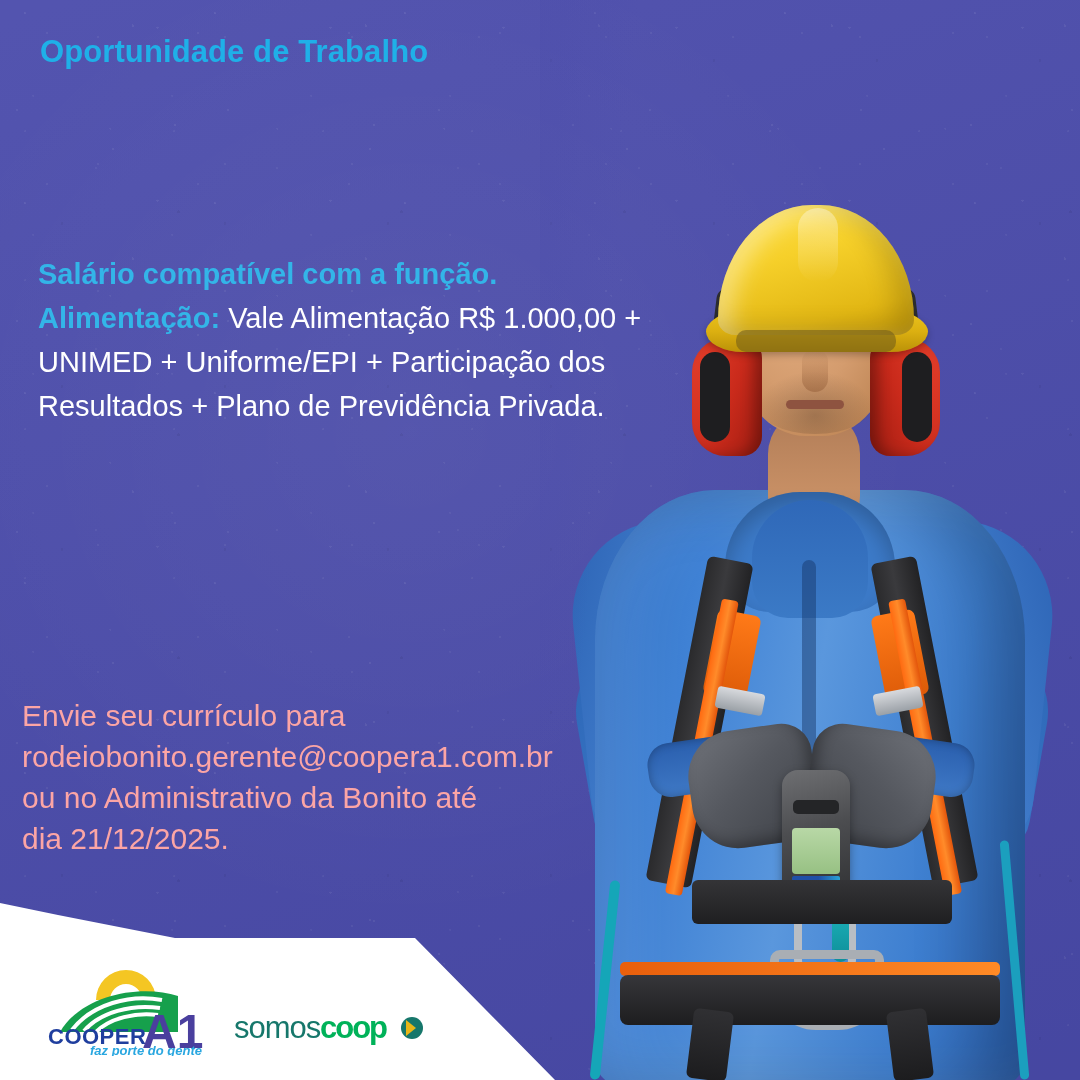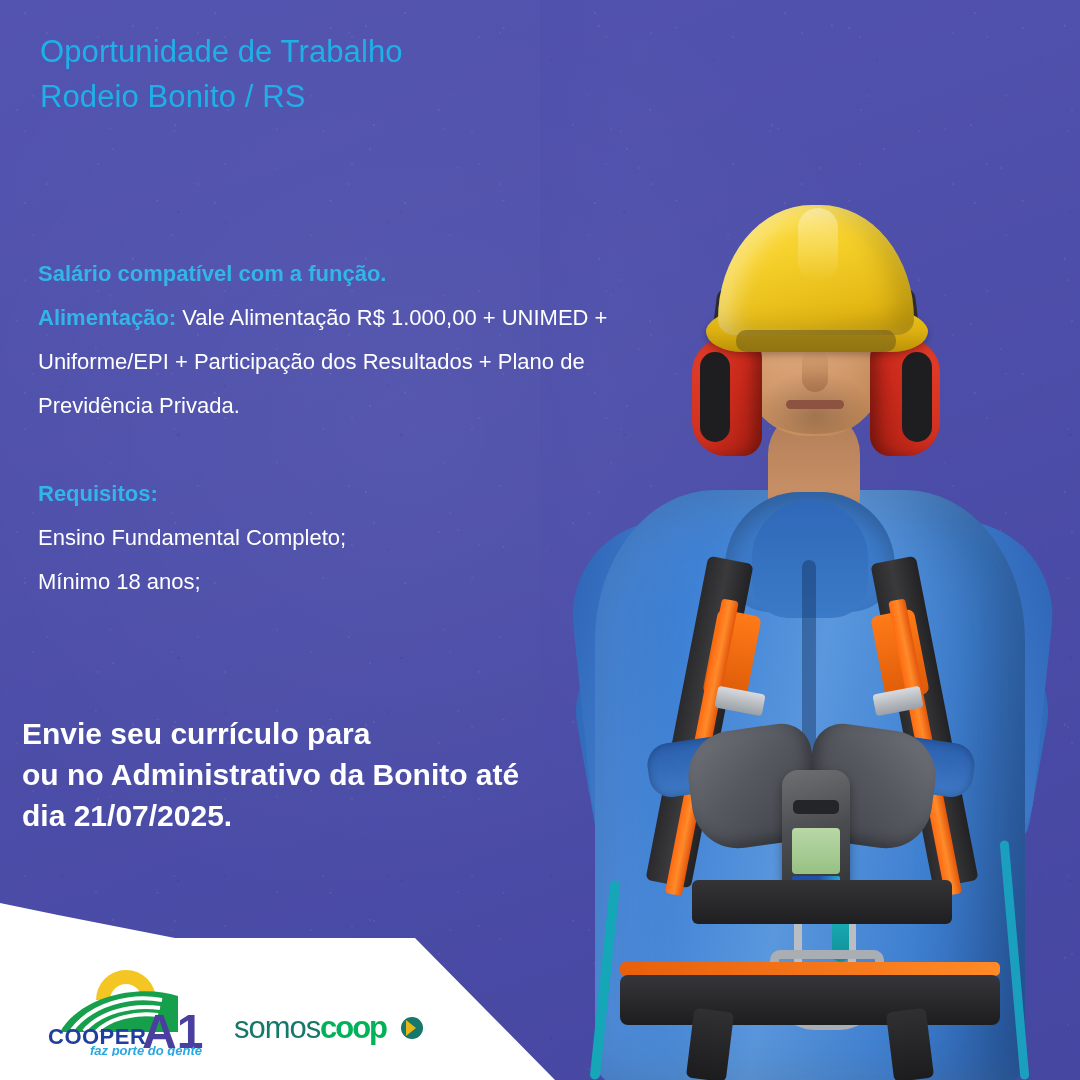--- a/index.html
+++ b/index.html
@@ -59,60 +59,59 @@
   
   .kicker {
     position: absolute;
     left: 40px;
     color: #1fb0e8;
     font-size: 31px;
     line-height: 40px;
     letter-spacing: .1px;
     white-space: nowrap;
   }
-  #kicker1 { top: 32px; }
+  #kicker1 { top: 32px; font-weight: bold; }
   #kicker2 { top: 77px; }
 
   #job-title {
     position: absolute;
     left: 41px;
     top: 116px;
     color: #17a9e0;
     font-size: 74px;
     line-height: 84px;
     letter-spacing: -.5px;
     white-space: nowrap;
   }
 
   .body-block {
     position: absolute;
     left: 38px;
     width: 660px;
     color: #ffffff;
-    font-size: 22px;
+    font-size: 29px;
     line-height: 44px;
   }
   #salary-block { top: 252px; }
   #req-block    { top: 472px; }
 
   .lbl-cyan {
     color: #33b5e8;
     font-weight: bold;
   }
   .line { display: block; }
 
   #contact-block {
     position: absolute;
     left: 22px;
-    top: 713px;
+    top: 695px;
     width: 620px;
-    color: #ffffff;
+    color: #fca5a5;
     font-size: 30px;
     line-height: 41px;
-    font-weight: bold;
   }
 
   
   #worker-photo {
     position: absolute;
     left: 540px;
     top: 0;
     width: 540px;
     height: 1080px;
     overflow: hidden;
@@ -461,37 +460,32 @@
     <div class="wp strap-h"></div>
     <div class="wp belt-o"></div>
     <div class="wp belt"></div>
     <div class="wp leg-strap-l"></div>
     <div class="wp leg-strap-r"></div>
 
     <div class="wp photo-shade"></div>
   </div>
 
   <div class="kicker" id="kicker1">Oportunidade de Trabalho</div>
-  <div class="kicker" id="kicker2">Rodeio Bonito / RS</div>
 
   <div class="body-block" id="salary-block">
     <span class="line lbl-cyan">Salário compatível com a função.</span>
     <span class="lbl-cyan">Alimentação:</span><span> Vale Alimentação R$ 1.000,00 + UNIMED + Uniforme/EPI + Participação dos Resultados + Plano de Previdência Privada.</span>
   </div>
 
-  <div class="body-block" id="req-block">
-    <span class="line lbl-cyan">Requisitos:</span>
-    <span class="line">Ensino Fundamental Completo;</span>
-    <span class="line">Mínimo 18 anos;</span>
-  </div>
 
   <div id="contact-block">
     <span class="line">Envie seu currículo para</span>
+    <span class="line">rodeiobonito.gerente@coopera1.com.br</span>
     <span class="line">ou no Administrativo da Bonito até</span>
-    <span class="line">dia 21/07/2025.</span>
+    <span class="line">dia 21/12/2025.</span>
   </div>
 
   <svg id="footer-shape" viewBox="0 0 620 220">
     <polygon points="0,43 58,55 175,78 415,78 555,220 0,220" fill="#ffffff"></polygon>
   </svg>
 
   <svg id="logo-cooper" viewBox="0 0 190 104">
     <g>
       <path d="M58 48 A30 30 0 0 1 118 48 L104 48 A16 16 0 0 0 72 48 Z" fill="#f4c623"></path>
     </g>

